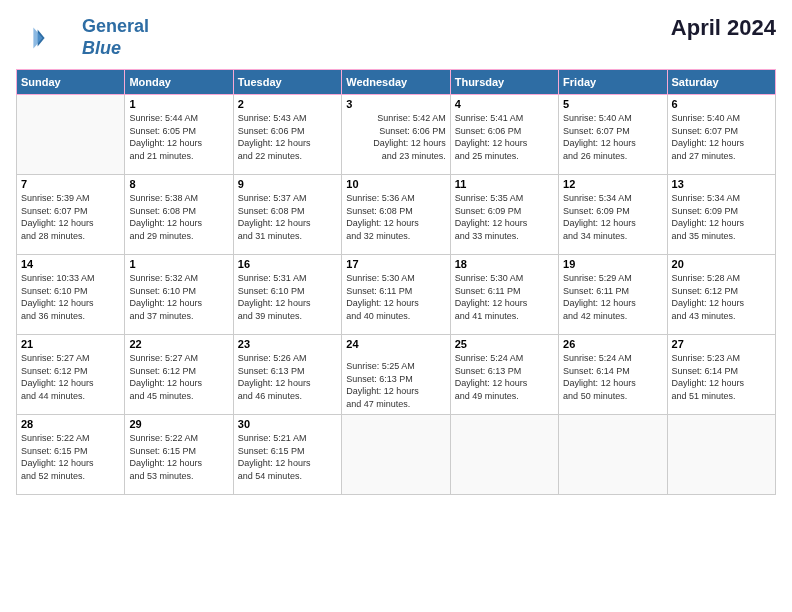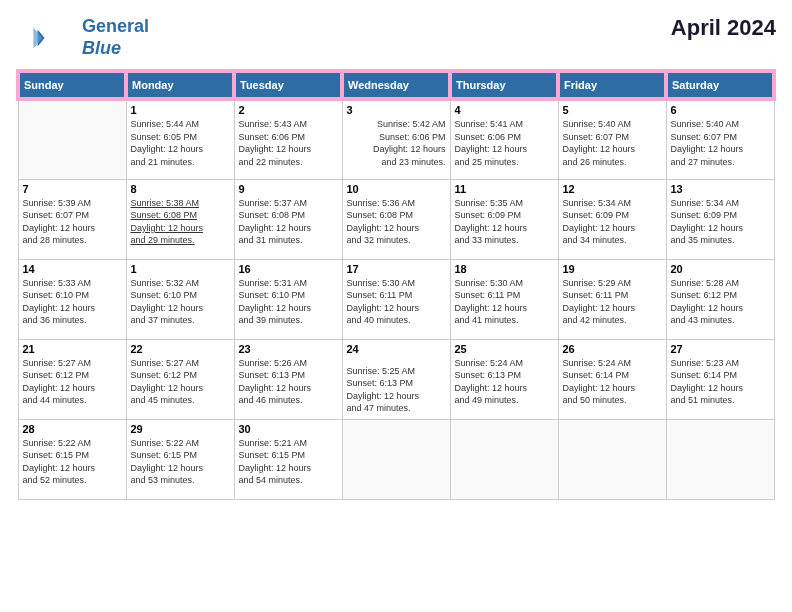--- a/index.html
+++ b/index.html
@@ -59,21 +59,21 @@
       border-collapse: collapse;
       font-size: 10px;
     }
     thead tr th {
       background-color: #2e6da4;
       color: #fff;
       padding: 6px 4px;
       text-align: left;
       font-size: 11px;
       font-weight: bold;
-      border: 4px solid #f9a8d4;
+      border: 1px solid #f9a8d4;
     }
     tbody tr td {
       border: 1px solid #ccc;
       padding: 3px 4px;
       vertical-align: top;
       width: calc(100% / 7);
     }
     tbody tr {
       height: 80px;
     }
@@ -172,21 +172,21 @@
         <tr>
           <td>
             <div class="day-num">7</div>
             <div class="day-info" style="white-space: pre-line;">Sunrise: 5:39 AM
 Sunset: 6:07 PM
 Daylight: 12 hours
 and 28 minutes.</div>
           </td>
           <td>
             <div class="day-num">8</div>
-            <div class="day-info" style="white-space: pre-line; text-decoration: underline;">Sunrise: 5:38 AM
+            <div class="day-info" style="white-space: pre-line;">Sunrise: 5:38 AM
 Sunset: 6:08 PM
 Daylight: 12 hours
 and 29 minutes.</div>
           </td>
           <td>
             <div class="day-num">9</div>
             <div class="day-info" style="white-space: pre-line;">Sunrise: 5:37 AM
 Sunset: 6:08 PM
 Daylight: 12 hours
 and 31 minutes.</div>
@@ -216,21 +216,21 @@
             <div class="day-num">13</div>
             <div class="day-info" style="white-space: pre-line;">Sunrise: 5:34 AM
 Sunset: 6:09 PM
 Daylight: 12 hours
 and 35 minutes.</div>
           </td>
         </tr>
         <tr>
           <td>
             <div class="day-num">14</div>
-            <div class="day-info" style="white-space: pre-line;">Sunrise: 5:33 AM
+            <div class="day-info" style="white-space: pre-line;">Sunrise: 10:33 AM
 Sunset: 6:10 PM
 Daylight: 12 hours
 and 36 minutes.</div>
           </td>
           <td>
             <div class="day-num">1</div>
             <div class="day-info" style="white-space: pre-line;">Sunrise: 5:32 AM
 Sunset: 6:10 PM
 Daylight: 12 hours
 and 37 minutes.</div>

